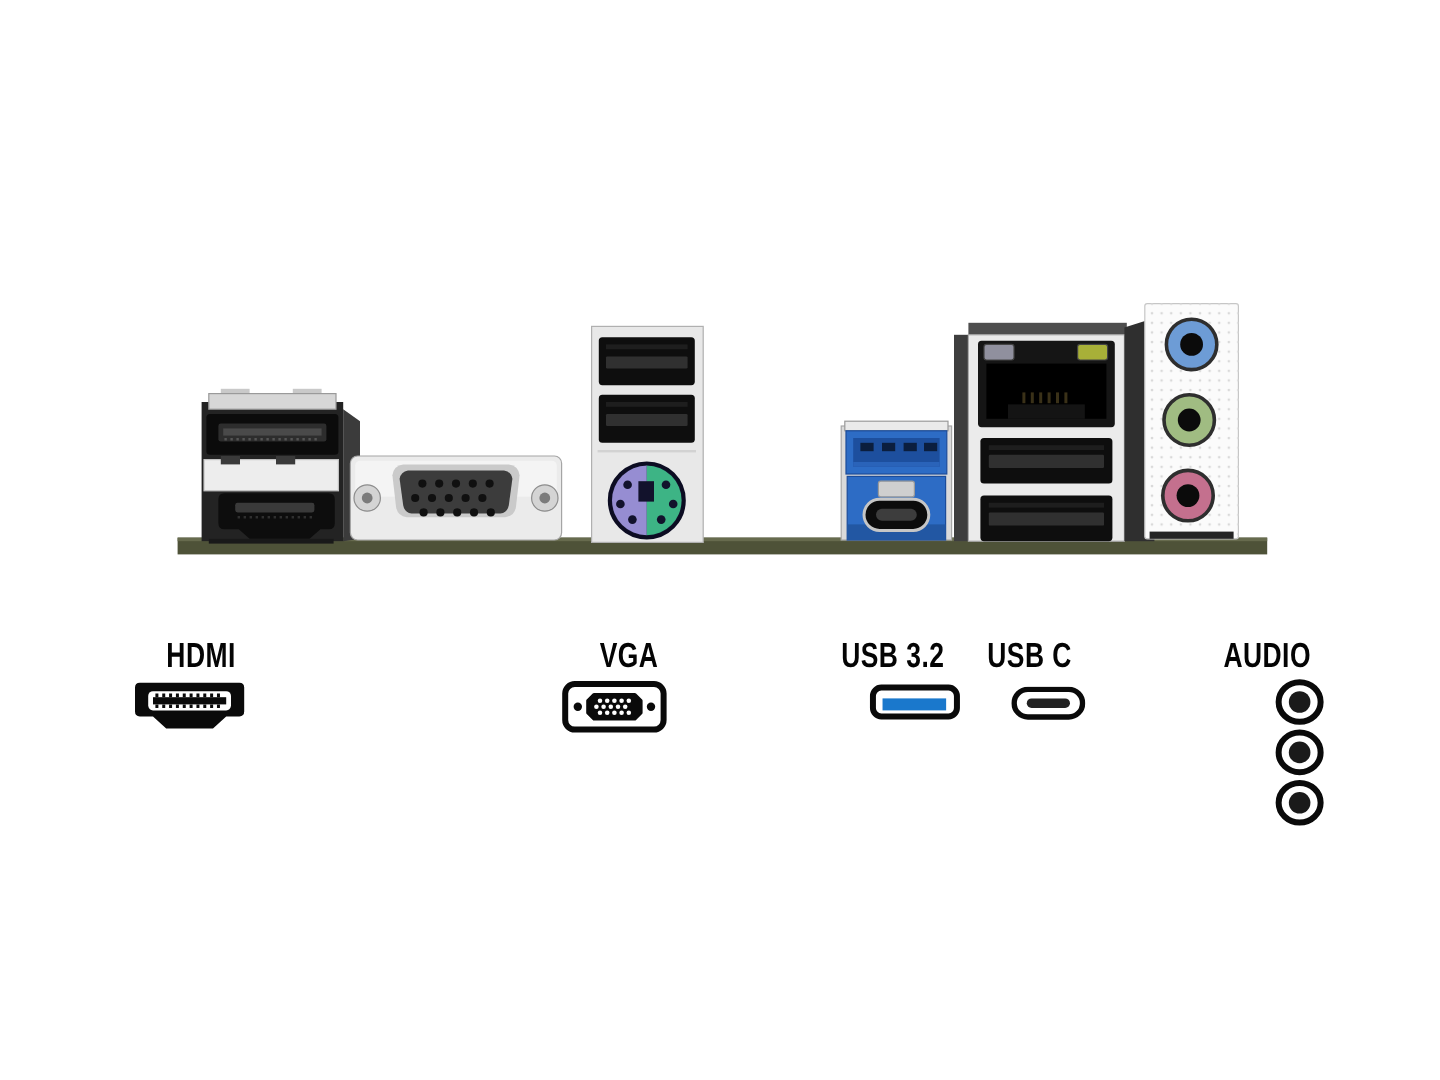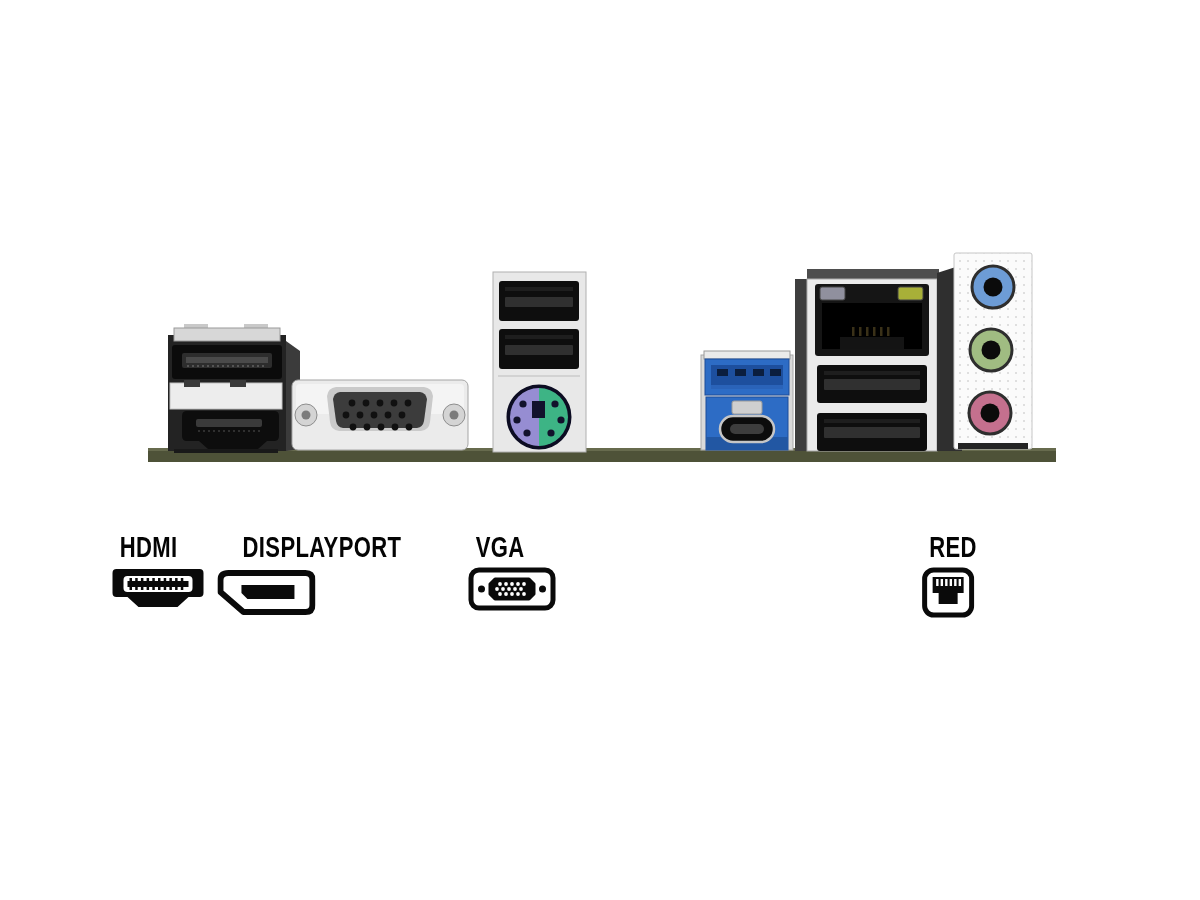--- a/index.html
+++ b/index.html
@@ -1,21 +1,21 @@
 <!DOCTYPE html>
 <html><head>
 <meta charset="utf-8">
 <style>
   html,body{margin:0;padding:0;background:#fff;}
   body{width:1200px;height:900px;position:relative;overflow:hidden;
        font-family:"Liberation Sans",sans-serif;}
   .stage{position:absolute;inset:0;}
   .photo-svg{position:absolute;left:140px;top:225px;}
   .legend-item{position:absolute;top:533px;transform:translateX(-50%);
-       display:flex;flex-direction:column;align-items:flex-start;}
+       display:flex;flex-direction:column;align-items:flex-end;}
   .legend-label{font-size:29px;font-weight:bold;color:#040404;line-height:28px;
        white-space:nowrap;transform:scaleX(0.76);transform-origin:50% 50%;
        letter-spacing:0.5px;}
   .icn{display:block;}.mt6{margin-top:6px}.mt9{margin-top:9px}.mt11{margin-top:11px}
   .stack{display:flex;flex-direction:column;align-items:center;}
   .stack.usb{gap:4px;margin-top:6px;}
   .stack.audio{gap:2px;margin-top:4px;}
 </style>
 </head>
 <body>
@@ -191,27 +191,20 @@
     <div class="legend-label">HDMI</div>
     <svg class="icn mt6" width="95" height="42" viewBox="0 0 95 42">
       <path d="M6,2 H89 Q93,2 93,6 V26 Q93,30 89,30 H78 L67,40 H28 L17,30 H6 Q2,30 2,26 V6 Q2,2 6,2 Z" fill="#0a0a0a"></path>
       <rect x="13" y="9" width="69" height="16" rx="4" fill="#ffffff"></rect>
       <rect x="17" y="14" width="61" height="6" fill="#0a0a0a"></rect>
       <line x1="19" y1="12.5" x2="76" y2="12.5" stroke="#0a0a0a" stroke-width="3" stroke-dasharray="2.5,3.2"></line>
       <line x1="19" y1="21.5" x2="76" y2="21.5" stroke="#0a0a0a" stroke-width="3" stroke-dasharray="2.5,3.2"></line>
     </svg>
   </div>
 
-  <div class="legend-item" style="left:322px">
-    <div class="legend-label">DISPLAYPORT</div>
-    <svg class="icn mt9" width="98" height="45" viewBox="0 0 98 45">
-      <path d="M11,3 H88 Q95,3 95,10 V35 Q95,42 88,42 H26 L3,22 V10 Q3,3 11,3 Z" fill="#ffffff" stroke="#0a0a0a" stroke-width="6" stroke-linejoin="round"></path>
-      <polygon points="24,15 77,15 77,29 30,29 24,23" fill="#0a0a0a"></polygon>
-    </svg>
-  </div>
 
   <div class="legend-item" style="left:512px">
     <div class="legend-label">VGA</div>
     <svg class="icn mt6" width="88" height="44" viewBox="0 0 88 44">
       <rect x="3" y="3" width="82" height="38" rx="8" fill="#ffffff" stroke="#0a0a0a" stroke-width="5"></rect>
       <circle cx="13.5" cy="22" r="3.5" fill="#0a0a0a"></circle>
       <circle cx="74.5" cy="22" r="3.5" fill="#0a0a0a"></circle>
       <path d="M27,12 H61 L66,17 V27 L61,32 H27 L22,27 V17 Z" fill="#0a0a0a" stroke="#0a0a0a" stroke-width="3" stroke-linejoin="round"></path>
       <g fill="#ffffff">
         <circle cx="32" cy="17" r="1.9"></circle>
@@ -227,32 +220,48 @@
         <circle cx="32" cy="27" r="1.9"></circle>
           <circle cx="38" cy="27" r="1.9"></circle>
           <circle cx="44" cy="27" r="1.9"></circle>
           <circle cx="50" cy="27" r="1.9"></circle>
           <circle cx="56" cy="27" r="1.9"></circle>
       </g>
     </svg>
   </div>
 
 
-
-
-  <div class="legend-item" style="left:953px">
-    <div class="legend-label">RED</div>
-    <svg class="icn mt6" width="53" height="51" viewBox="0 0 53 51">
-      <rect x="3" y="3" width="47" height="45" rx="9" fill="#ffffff" stroke="#0a0a0a" stroke-width="5"></rect>
-      <path d="M11,10 H42 V26 H36 V37 H17 V26 H11 Z" fill="#0a0a0a"></path>
-      <g fill="#ffffff">
-        <rect x="14.5" y="12" width="2.4" height="7"></rect>
-          <rect x="19" y="12" width="2.4" height="7"></rect>
-        <rect x="23.5" y="12" width="2.4" height="7"></rect>
-          <rect x="28" y="12" width="2.4" height="7"></rect>
-        <rect x="32.5" y="12" width="2.4" height="7"></rect>
-          <rect x="37" y="12" width="2.4" height="7"></rect>
-      </g>
-    </svg>
-  </div>
-
+  <div class="legend-item" style="left:744px">
+    <div class="legend-label">USB 3.2</div>
+    <svg class="icn mt9" width="76" height="30" viewBox="0 0 76 30">
+      <rect x="3" y="3" width="70" height="24" rx="7" fill="#ffffff" stroke="#0a0a0a" stroke-width="5"></rect>
+      <rect x="11" y="12" width="53" height="10" fill="#1a78cc"></rect>
+    </svg>
+  </div>
+
+  <div class="legend-item" style="left:858px">
+    <div class="legend-label">USB C</div>
+    <svg class="icn mt11" width="62" height="28" viewBox="0 0 62 28">
+      <rect x="2.5" y="2.5" width="57" height="23" rx="11.5" fill="#ffffff" stroke="#0a0a0a" stroke-width="4.5"></rect>
+      <rect x="13" y="10" width="36" height="8" rx="4" fill="#222222"></rect>
+    </svg>
+  </div>
+
+
+  <div class="legend-item" style="left:1056px">
+    <div class="legend-label">AUDIO</div>
+    <div class="stack audio">
+      <svg class="icn" width="42" height="40" viewBox="0 0 42 40">
+        <ellipse cx="21" cy="20" rx="17.5" ry="16.5" fill="#ffffff" stroke="#0a0a0a" stroke-width="5"></ellipse>
+        <circle cx="21" cy="20" r="9" fill="#1a1a1a"></circle>
+      </svg>
+      <svg class="icn" width="42" height="40" viewBox="0 0 42 40">
+        <ellipse cx="21" cy="20" rx="17.5" ry="16.5" fill="#ffffff" stroke="#0a0a0a" stroke-width="5"></ellipse>
+        <circle cx="21" cy="20" r="9" fill="#1a1a1a"></circle>
+      </svg>
+      <svg class="icn" width="42" height="40" viewBox="0 0 42 40">
+        <ellipse cx="21" cy="20" rx="17.5" ry="16.5" fill="#ffffff" stroke="#0a0a0a" stroke-width="5"></ellipse>
+        <circle cx="21" cy="20" r="9" fill="#1a1a1a"></circle>
+      </svg>
+    </div>
+  </div>
 
 </div>
 
 </body></html>

